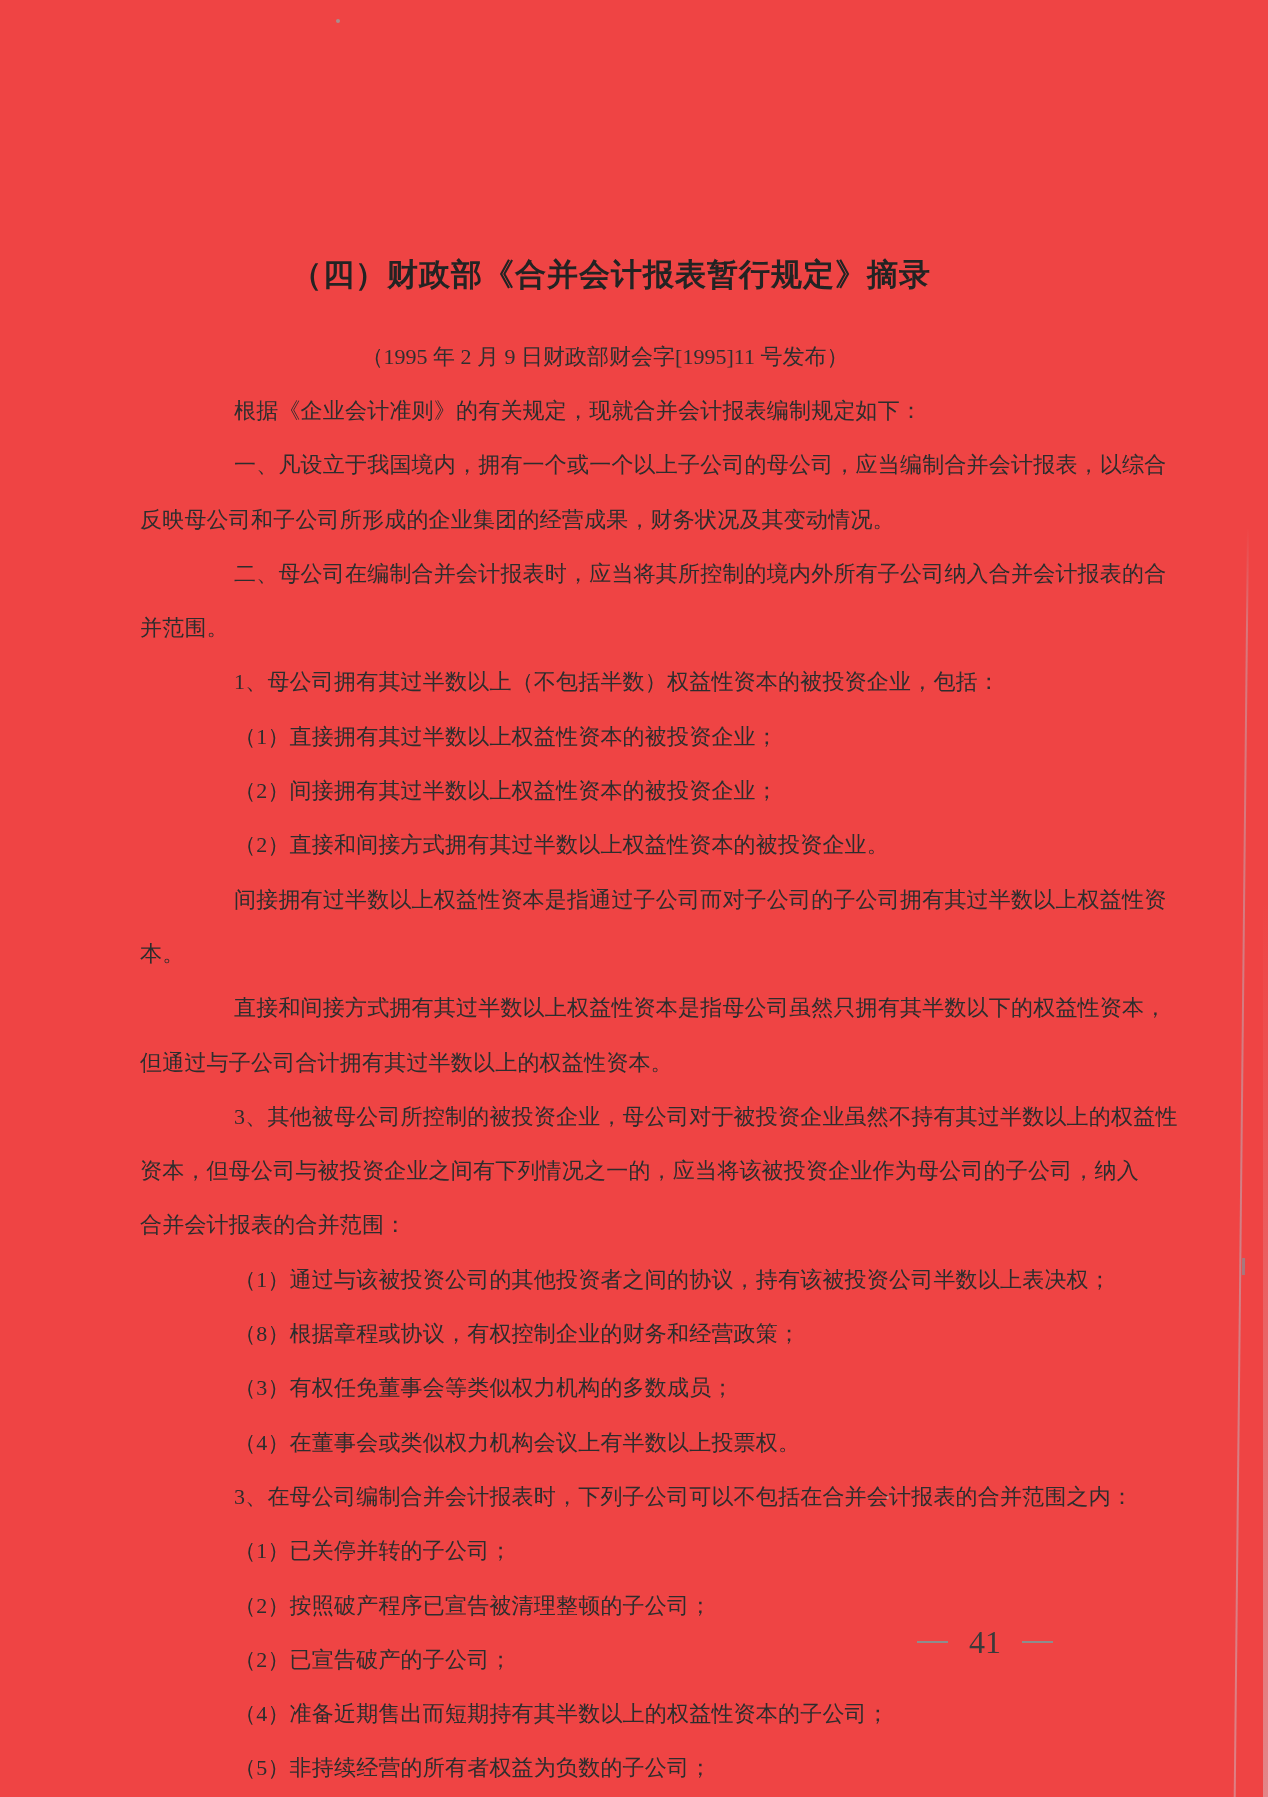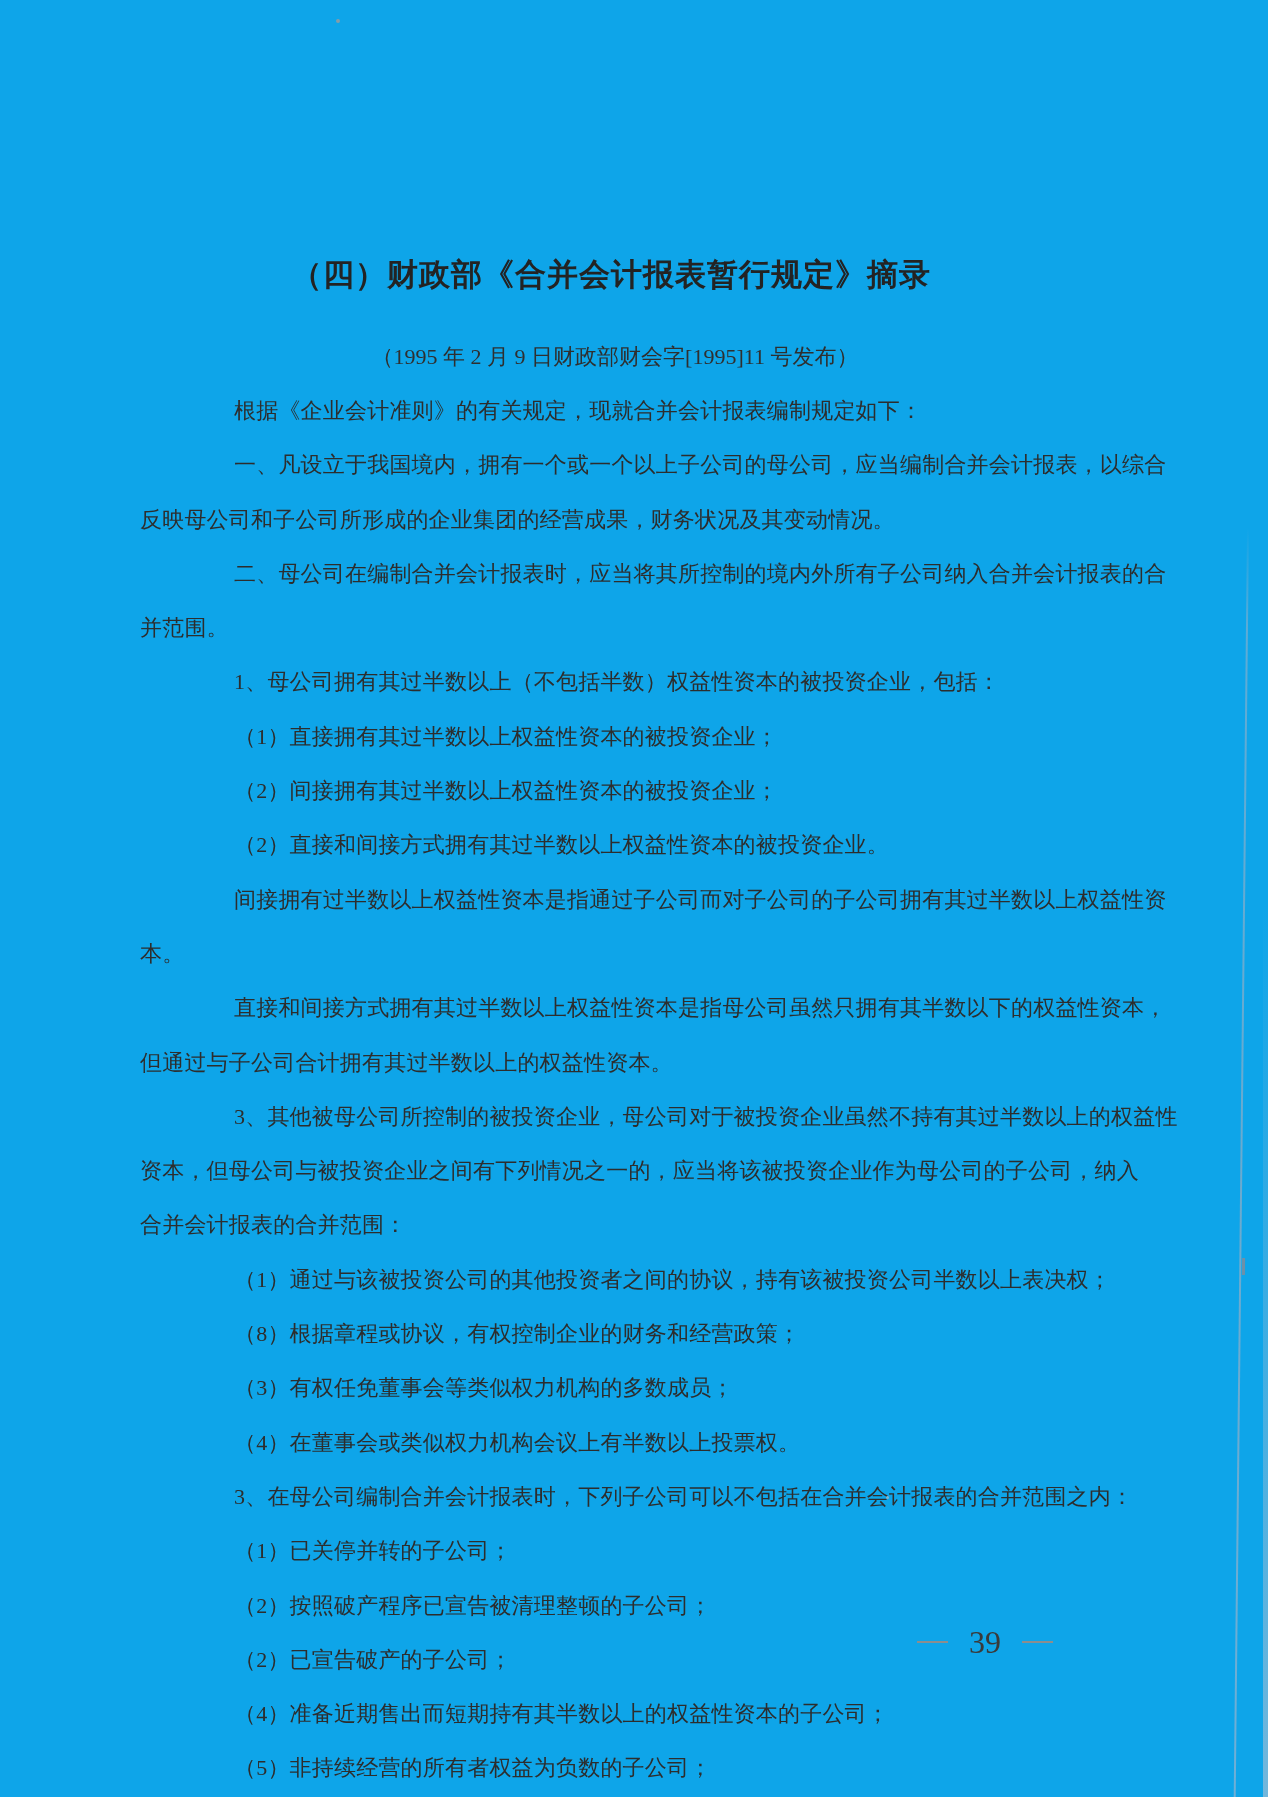--- a/index.html
+++ b/index.html
@@ -5,21 +5,21 @@
   html, body {
     margin: 0;
     padding: 0;
     background: #e8e8e8;
   }
   .page {
     position: relative;
     width: 1268px;
     height: 1797px;
     margin: 0 auto;
-    background: #0ea5e9;
+    background: #ef4444;
     overflow: hidden;
     font-family: "Liberation Serif", "DejaVu Serif", serif;
     color: #2d2d2d;
   }
   .title {
     position: absolute;
     top: 254px;
     left: 0;
     width: 1222px;
     margin: 0;
@@ -33,21 +33,20 @@
   }
   .subtitle {
     position: absolute;
     top: 342px;
     left: 0;
     width: 1210px;
     text-align: center;
     font-size: 22px;
     color: #2f2f2f;
     white-space: nowrap;
-    padding-left: 10px;
   }
   .body-text {
     position: absolute;
     left: 124px;
     top: 376px;
     width: 1030px;
   }
   .body-text p {
     margin: 16px;
     height: 38.3px;
@@ -171,21 +170,21 @@
     <p class="ind">（1）已关停并转的子公司；</p>
     <p class="ind">（2）按照破产程序已宣告被清理整顿的子公司；</p>
     <p class="ind">（2）已宣告破产的子公司；</p>
     <p class="ind">（4）准备近期售出而短期持有其半数以上的权益性资本的子公司；</p>
     <p class="ind">（5）非持续经营的所有者权益为负数的子公司；</p>
     <p class="ind">（6）受所在国外汇管制及其他管制、资金调度受到限制的境外子公司。</p>
   </div>
 
   <div class="pageno">
     <span class="dash"></span>
-    <span class="num">39</span>
+    <span class="num">41</span>
     <span class="dash"></span>
   </div>
 
   <div class="scan-line"></div>
   <div class="scan-tick"></div>
   <div class="edge-shade"></div>
   <div class="speck-top"></div>
   <div class="speck-bottom"></div>
 
 </div>

